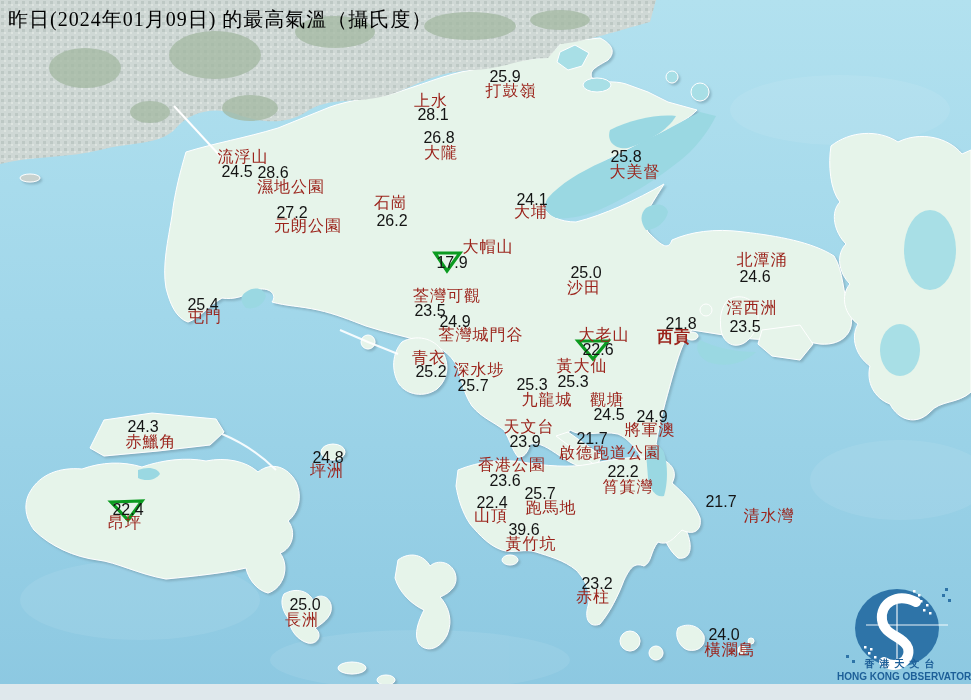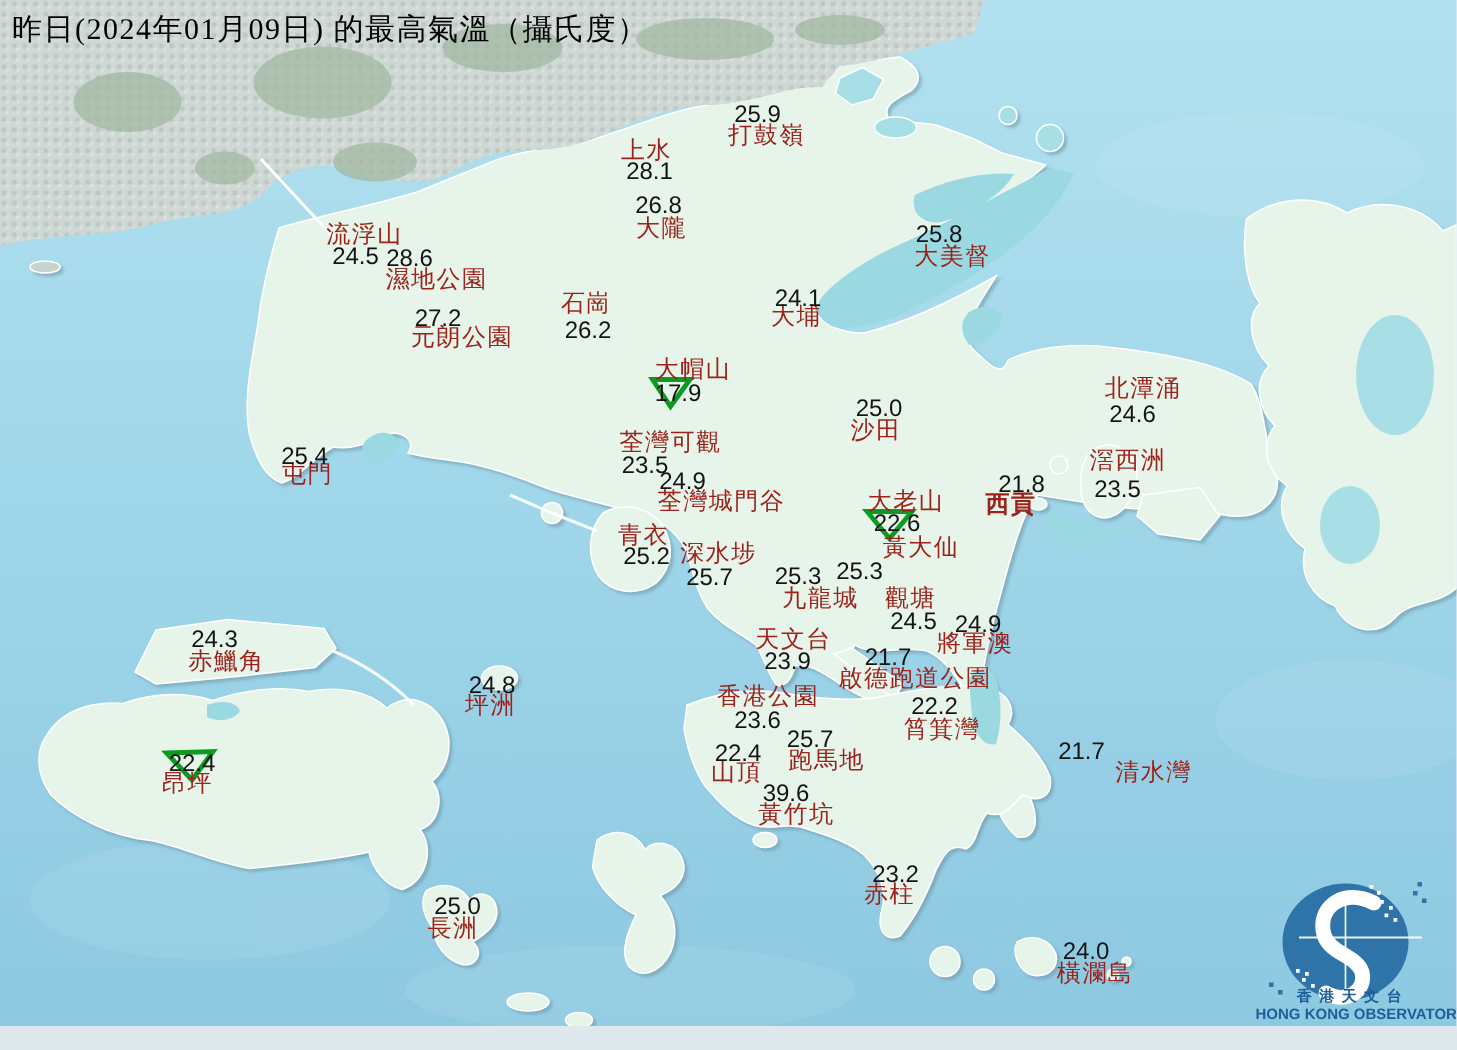--- a/index.html
+++ b/index.html
@@ -276,21 +276,21 @@
       <span class="nm" style="left: 308px; top: 226px;">元朗公園</span>
       <span class="vl" style="left: 292px; top: 213px;">27.2</span>
     </div>
 
     <div class="station">
       <span class="nm" style="left: 531px; top: 212px;">大埔</span>
       <span class="vl" style="left: 532px; top: 200px;">24.1</span>
     </div>
 
     <div class="station">
-      <span class="nm" style="left: 462px; top: 247px;">大帽山</span>
+      <span class="nm" style="left: 488px; top: 247px;">大帽山</span>
       <span class="vl" style="left: 452px; top: 263px;">17.9</span>
     </div>
 
     <div class="station">
       <span class="nm" style="left: 584px; top: 288px;">沙田</span>
       <span class="vl" style="left: 586px; top: 273px;">25.0</span>
     </div>
 
     <div class="station">
       <span class="nm" style="left: 447px; top: 296px;">荃灣可觀</span>
@@ -331,21 +331,21 @@
       <span class="nm" style="left: 429px; top: 358px;">青衣</span>
       <span class="vl" style="left: 431px; top: 372px;">25.2</span>
     </div>
 
     <div class="station">
       <span class="nm" style="left: 479px; top: 370px;">深水埗</span>
       <span class="vl" style="left: 473px; top: 386px;">25.7</span>
     </div>
 
     <div class="station">
-      <span class="nm" style="left: 614px; top: 366px;">黃大仙</span>
+      <span class="nm" style="left: 582px; top: 366px;">黃大仙</span>
       <span class="vl" style="left: 573px; top: 382px;">25.3</span>
     </div>
 
     <div class="station">
       <span class="nm" style="left: 547px; top: 400px;">九龍城</span>
       <span class="vl" style="left: 532px; top: 385px;">25.3</span>
     </div>
 
     <div class="station">
       <span class="nm" style="left: 607px; top: 400px;">觀塘</span>

